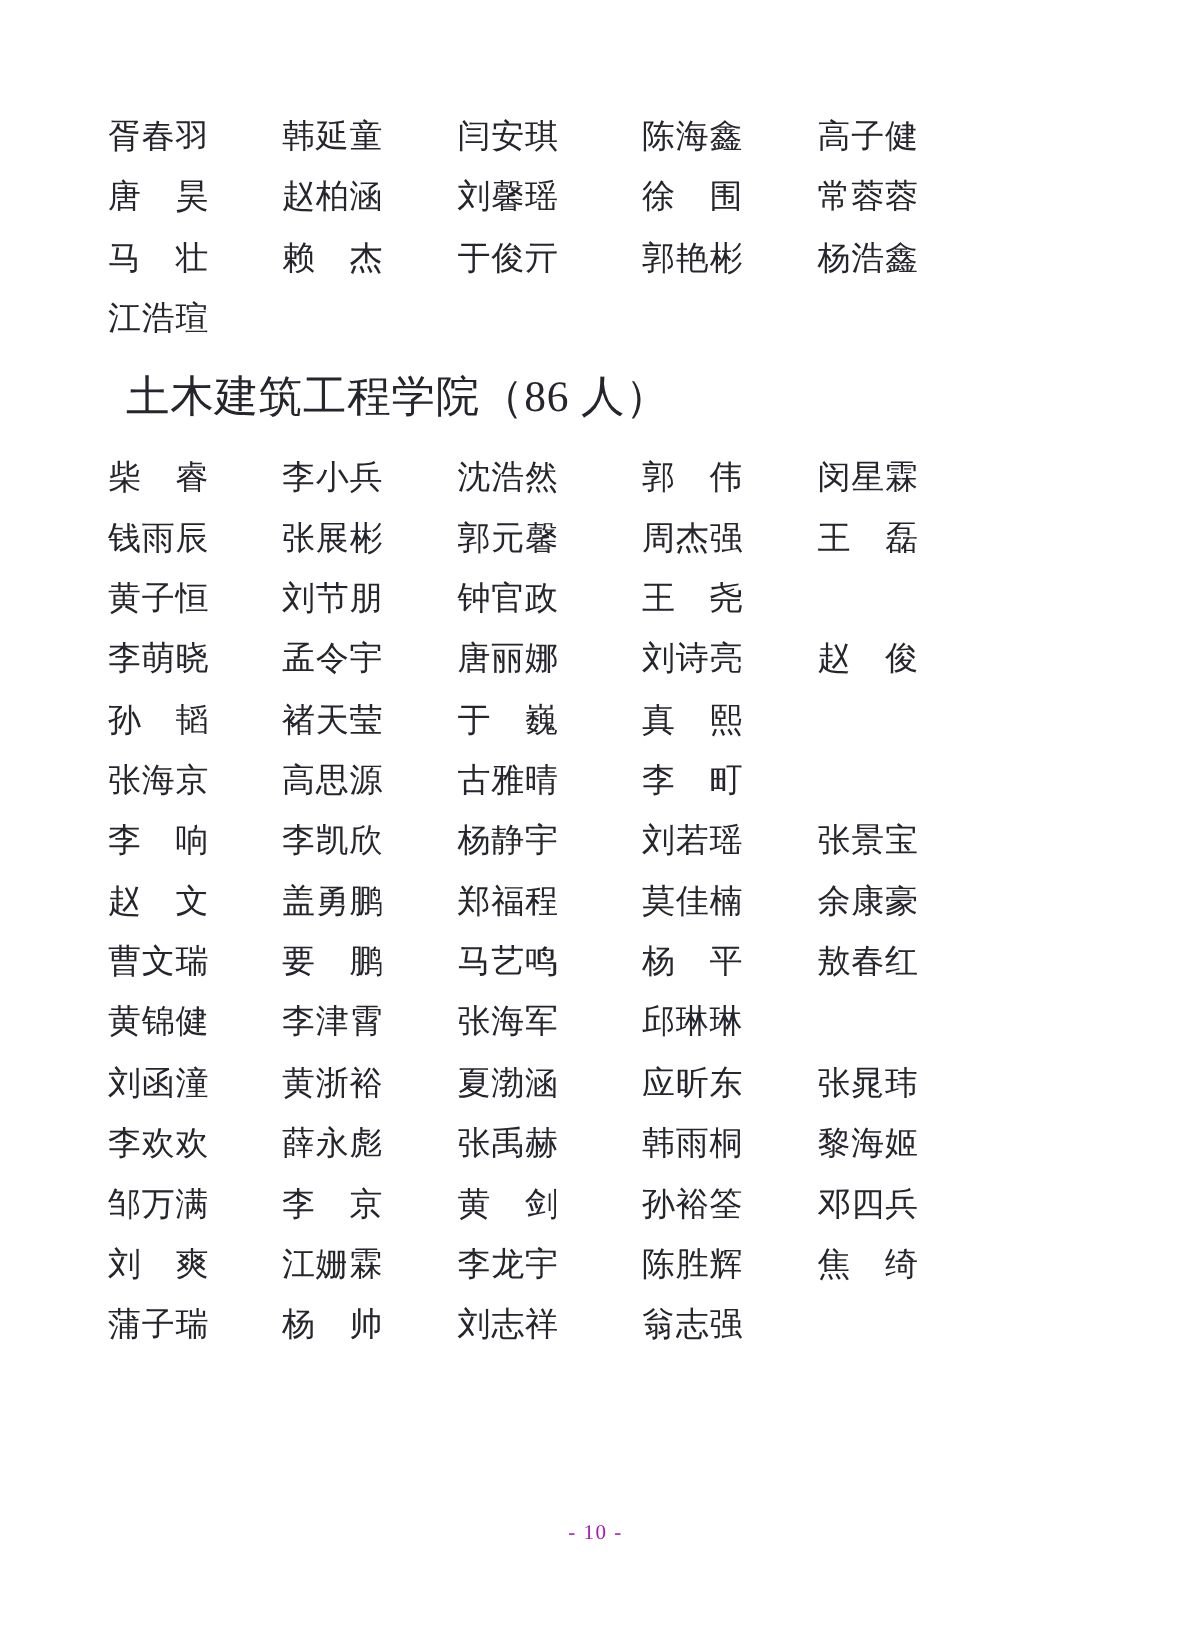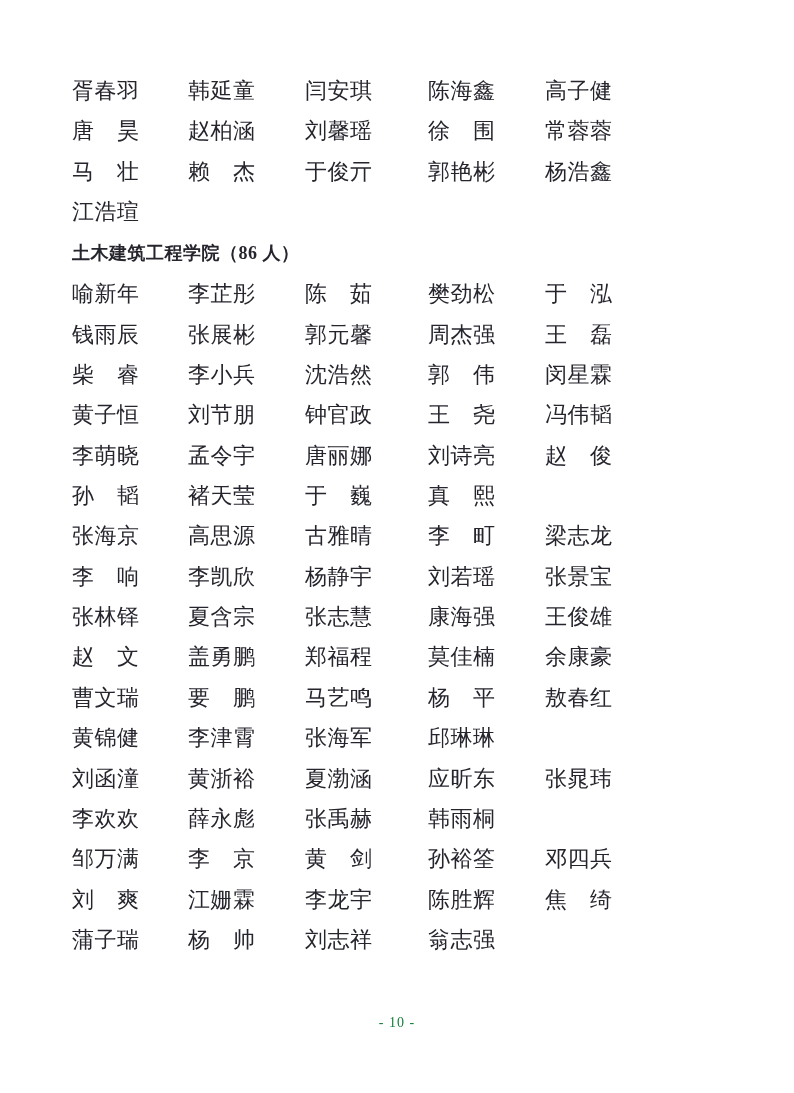--- a/index.html
+++ b/index.html
@@ -30,35 +30,35 @@
   .section-body .row {
     height: 40.35px;
   }
   .cell {
     font-size: 22px;
     line-height: 26px;
     white-space: pre;
     letter-spacing: 0.5px;
   }
   .section-heading {
-    font-size: 18px;
-    font-weight: 700;
-    margin: 0;
+    font-size: 29px;
+    font-weight: 400;
+    margin: 12px;
     height: 42px;
     line-height: 28px;
     letter-spacing: 0.5px;
   }
   .footer {
     position: absolute;
     bottom: 62px;
     left: 0;
     width: 100%;
     text-align: center;
     font-size: 14px;
-    color: #15803d;
+    color: #a21caf;
     letter-spacing: 1px;
   }
 </style>
 </head>
 <body>
 
 <main class="page">
   <div id="content">
       <div class="section-body">
         <div class="row">
@@ -82,80 +82,64 @@
           <span class="cell">郭艳彬</span>
           <span class="cell">杨浩鑫</span>
         </div>
         <div class="row">
           <span class="cell">江浩瑄</span>
         </div>
       </div>
       <h2 class="section-heading">土木建筑工程学院（86 人）</h2>
       <div class="section-body">
         <div class="row">
-          <span class="cell">喻新年</span>
-          <span class="cell">李芷彤</span>
-          <span class="cell">陈　茹</span>
-          <span class="cell">樊劲松</span>
-          <span class="cell">于　泓</span>
+          <span class="cell">柴　睿</span>
+          <span class="cell">李小兵</span>
+          <span class="cell">沈浩然</span>
+          <span class="cell">郭　伟</span>
+          <span class="cell">闵星霖</span>
         </div>
         <div class="row">
           <span class="cell">钱雨辰</span>
           <span class="cell">张展彬</span>
           <span class="cell">郭元馨</span>
           <span class="cell">周杰强</span>
           <span class="cell">王　磊</span>
         </div>
         <div class="row">
-          <span class="cell">柴　睿</span>
-          <span class="cell">李小兵</span>
-          <span class="cell">沈浩然</span>
-          <span class="cell">郭　伟</span>
-          <span class="cell">闵星霖</span>
-        </div>
-        <div class="row">
           <span class="cell">黄子恒</span>
           <span class="cell">刘节朋</span>
           <span class="cell">钟官政</span>
           <span class="cell">王　尧</span>
-          <span class="cell">冯伟韬</span>
         </div>
         <div class="row">
           <span class="cell">李萌晓</span>
           <span class="cell">孟令宇</span>
           <span class="cell">唐丽娜</span>
           <span class="cell">刘诗亮</span>
           <span class="cell">赵　俊</span>
         </div>
         <div class="row">
           <span class="cell">孙　韬</span>
           <span class="cell">褚天莹</span>
           <span class="cell">于　巍</span>
           <span class="cell">真　熙</span>
         </div>
         <div class="row">
           <span class="cell">张海京</span>
           <span class="cell">高思源</span>
           <span class="cell">古雅晴</span>
           <span class="cell">李　町</span>
-          <span class="cell">梁志龙</span>
         </div>
         <div class="row">
           <span class="cell">李　响</span>
           <span class="cell">李凯欣</span>
           <span class="cell">杨静宇</span>
           <span class="cell">刘若瑶</span>
           <span class="cell">张景宝</span>
-        </div>
-        <div class="row">
-          <span class="cell">张林铎</span>
-          <span class="cell">夏含宗</span>
-          <span class="cell">张志慧</span>
-          <span class="cell">康海强</span>
-          <span class="cell">王俊雄</span>
         </div>
         <div class="row">
           <span class="cell">赵　文</span>
           <span class="cell">盖勇鹏</span>
           <span class="cell">郑福程</span>
           <span class="cell">莫佳楠</span>
           <span class="cell">余康豪</span>
         </div>
         <div class="row">
           <span class="cell">曹文瑞</span>
@@ -175,20 +159,21 @@
           <span class="cell">黄浙裕</span>
           <span class="cell">夏渤涵</span>
           <span class="cell">应昕东</span>
           <span class="cell">张晁玮</span>
         </div>
         <div class="row">
           <span class="cell">李欢欢</span>
           <span class="cell">薛永彪</span>
           <span class="cell">张禹赫</span>
           <span class="cell">韩雨桐</span>
+          <span class="cell">黎海姬</span>
         </div>
         <div class="row">
           <span class="cell">邹万满</span>
           <span class="cell">李　京</span>
           <span class="cell">黄　剑</span>
           <span class="cell">孙裕筌</span>
           <span class="cell">邓四兵</span>
         </div>
         <div class="row">
           <span class="cell">刘　爽</span>

